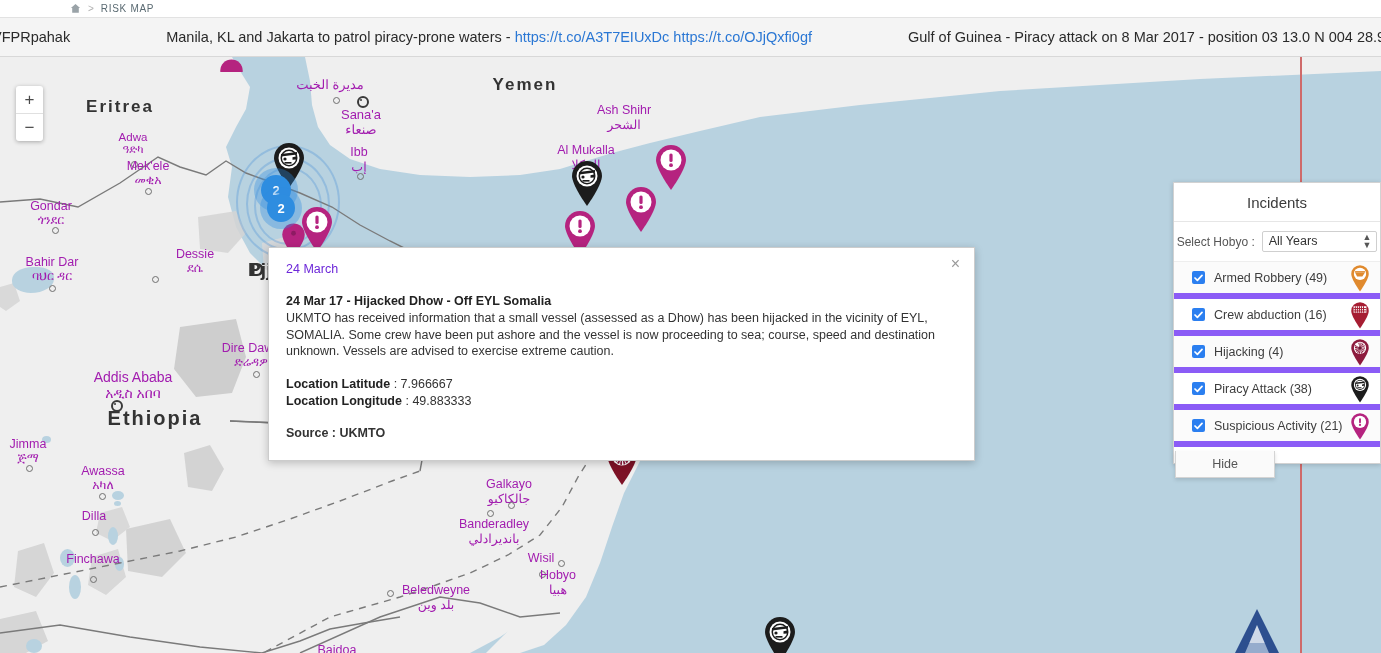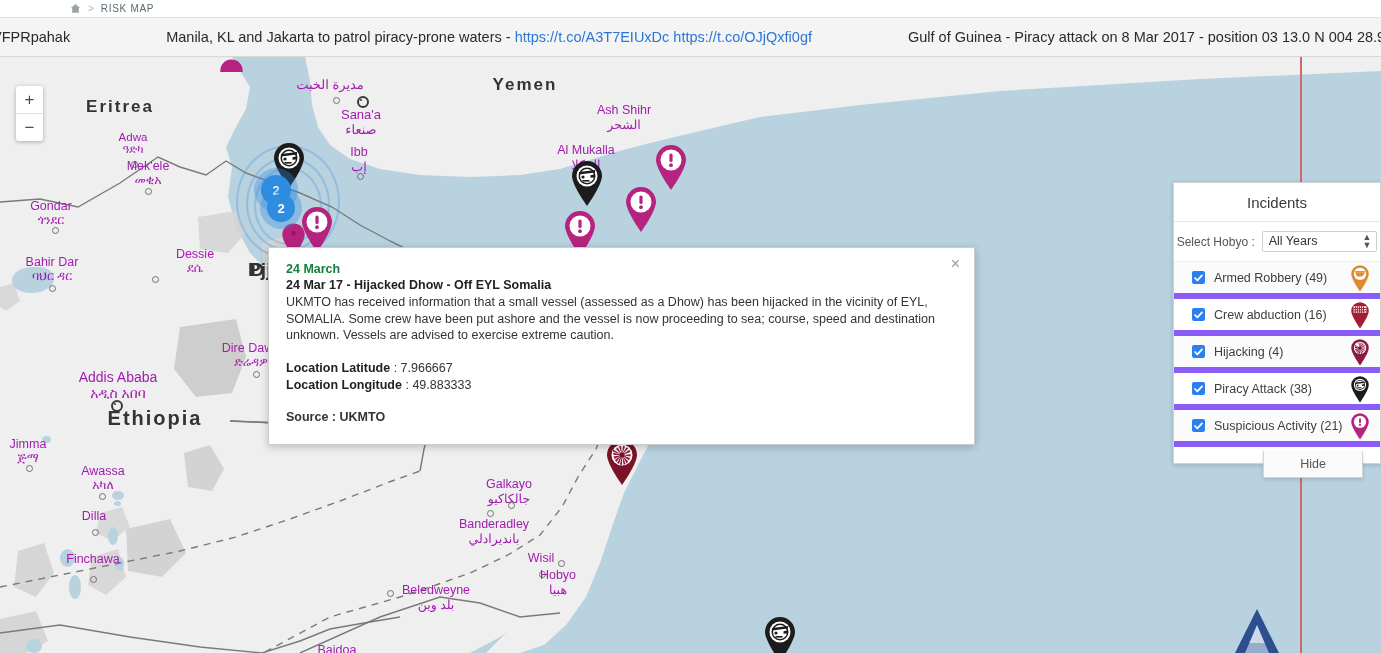--- a/index.html
+++ b/index.html
@@ -107,21 +107,21 @@
     background: #fff; border: 1px solid #ccc;
     box-shadow: 0 2px 8px rgba(0,0,0,.22);
     z-index: 60; box-sizing: border-box;
     padding: 14px 18px 20px 17px;
   }
   .popup-close {
     position: absolute; right: 14px; top: 8px;
     font-size: 16px; color: #9a9a9a; cursor: pointer; line-height: 1;
     font-family: "Liberation Sans", sans-serif;
   }
-  .pp-date { font-size: 12.5px; font-weight: bold; color: #15803d; margin-bottom: 2px; }
+  .pp-date { font-size: 12.5px; font-weight: normal; color: #6d28d9; margin-bottom: 18px; }
   .pp-title { font-size: 12.5px; font-weight: bold; color: #222; margin-bottom: 2px; }
   .pp-body { font-size: 12.5px; color: #333; line-height: 16.5px; max-width: 660px; }
   .pp-gap { height: 16px; }
   .pp-row { font-size: 12.5px; color: #333; line-height: 17px; }
   .pp-row b { color: #222; }
   .pp-src { font-size: 12.5px; color: #333; font-weight: bold; }
 
   
   .legend {
     position: absolute; left: 1173px; top: 125px; width: 208px;
@@ -157,21 +157,21 @@
     width: 13px; height: 13px; border-radius: 2px; background: #2b7ff0;
     display: flex; align-items: center; justify-content: center;
     flex: 0 0 auto; margin-right: 9px;
   }
   .lg-check svg { display:block; }
   .lg-label { font-size: 12.5px; color: #3d3d3d; flex: 1 1 auto; white-space: nowrap; }
   .lg-icon { width: 22px; height: 28px; flex: 0 0 auto; }
   .lg-icon svg { display: block; overflow: visible; }
   .legend-foot { height: 16px; background: #fff; }
   .hide-btn {
-    position: absolute; left: 1263px; top: 394px; width: 98px; height: 26px;
+    position: absolute; left: 1175px; top: 394px; width: 98px; height: 26px;
     background: #fafafa; border: 1px solid #d4d4d4; border-top: none;
     display: flex; align-items: center; justify-content: center;
     font-size: 12.5px; color: #555; cursor: pointer; z-index: 56;
     box-shadow: 0 2px 4px rgba(0,0,0,.13);
   }
 
   
   .brandmark { position: absolute; right: 96px; bottom: -6px; width: 56px; height: 56px; z-index: 30; }
 </style>
 </head>
@@ -301,21 +301,21 @@
       <span class="l2">ባህር ዳር</span>
     </div>
     <div class="citydot" style="left:49px;top:228px;"></div>
 
     <div class="mlabel ctr" style="left:157px;top:190px;font-size:12.5px;margin-left:38px;">
       <span class="l1">Dessie</span>
       <span class="l2">ደሴ</span>
     </div>
     <div class="citydot" style="left:152px;top:219px;"></div>
 
-    <div class="mlabel ctr" style="left:118px;top:312px;font-size:14px;">
+    <div class="mlabel ctr" style="left:133px;top:312px;font-size:14px;">
       <span class="l1">Addis Ababa</span>
       <span class="l2">አዲስ አበባ</span>
     </div>
     <div class="capdot" style="left:111px;top:343px;"></div>
 
     <div class="mlabel ctr" style="left:251px;top:284px;font-size:12.5px;">
       <span class="l1">Dire Dawa</span>
       <span class="l2">ድሬዳዎ</span>
     </div>
     <div class="citydot" style="left:253px;top:314px;"></div>

